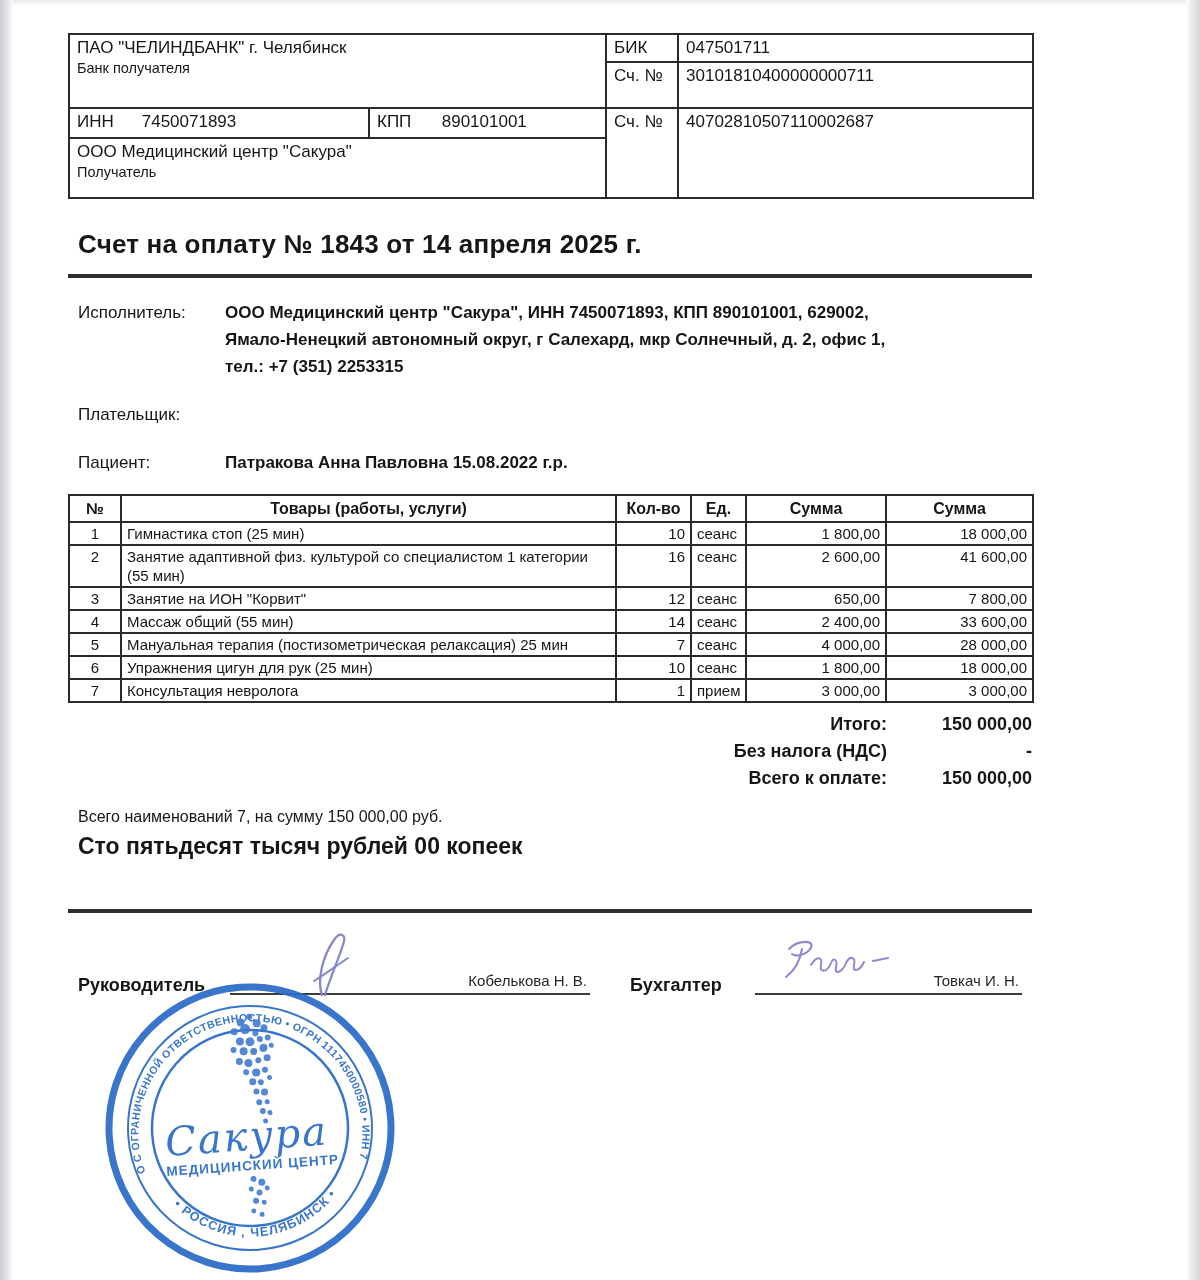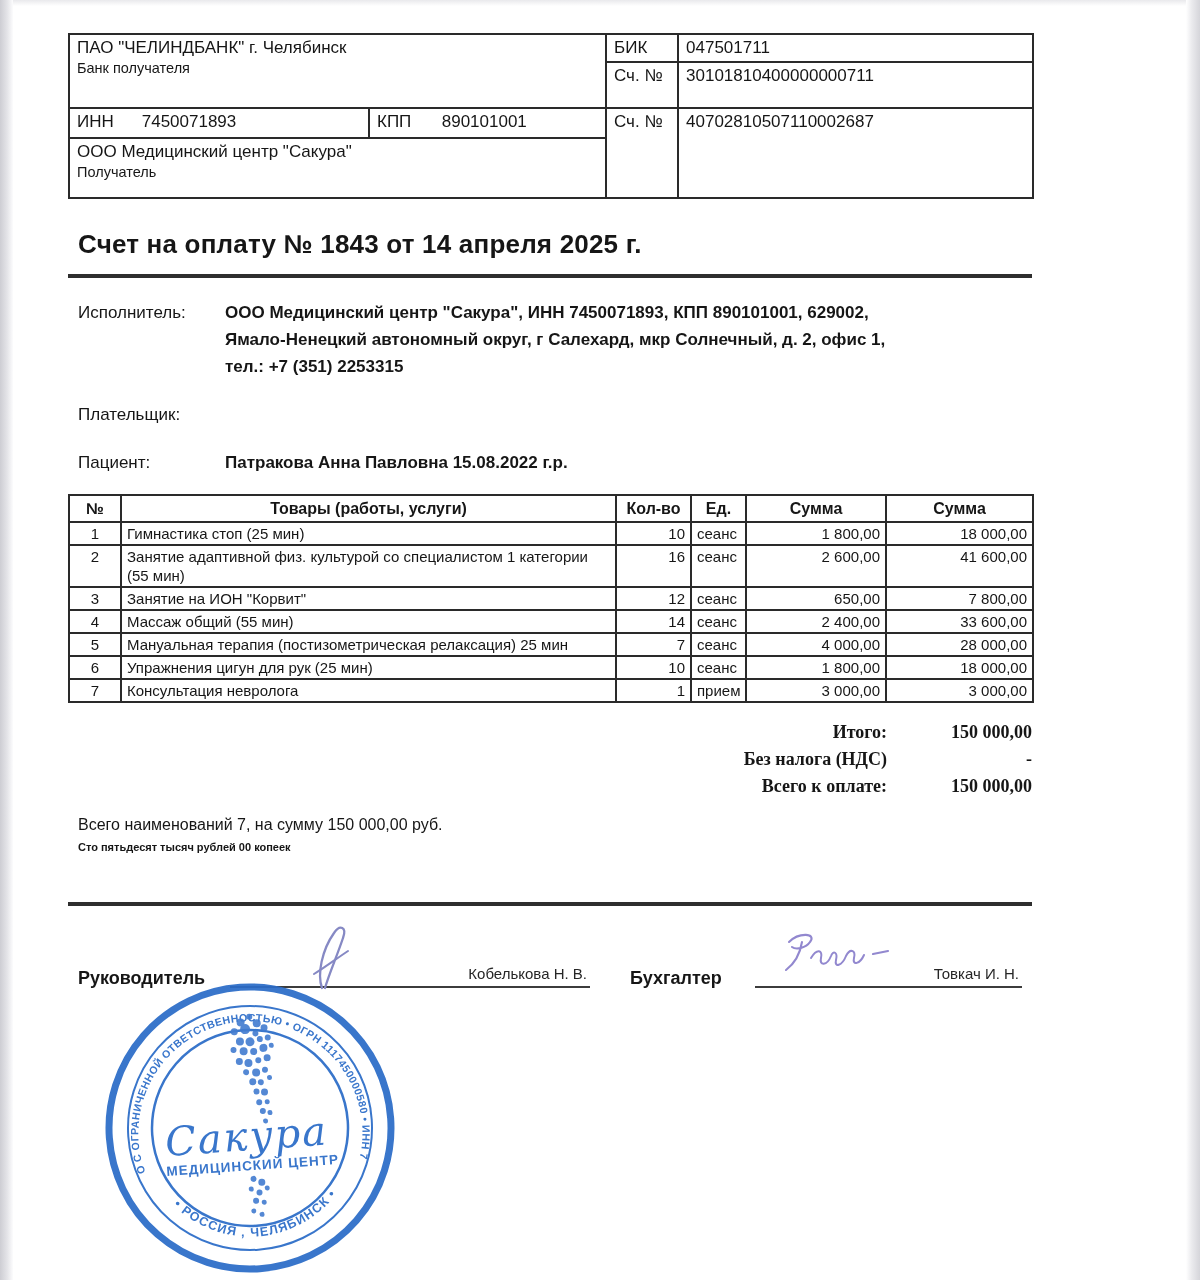--- a/index.html
+++ b/index.html
@@ -33,26 +33,26 @@
   .party-label { width:147px; font-size:17px; line-height:27px; flex:0 0 147px; }
   .party-value { font-size:17px; line-height:27px; font-weight:bold; }
 
   
   table.items { border-collapse:collapse; table-layout:fixed; width:964px; margin-top:18px; }
   table.items td, table.items th { border:2px solid #2a2a2a; font-size:15px; line-height:19px; padding:1px 5px; vertical-align:top; }
   table.items th { font-size:16px; font-weight:bold; text-align:center; padding:3px 4px; }
   td.c { text-align:center; } td.r { text-align:right; } td.l { text-align:left; }
 
   
-  .totals { margin-top:16px;font-family:Liberation Serif, serif; }
+  .totals { margin-top:8px; }
   .tot-row { display:flex; justify-content:flex-end; font-size:18px; font-weight:bold; line-height:27px; }
   .tot-val { width:145px; text-align:right; }
 
   .count-line { margin-top:16px; padding-left:10px; font-size:16px; }
-  .words-line { margin-top:7px;  padding-left:10px; font-size:11px; font-weight:bold; }
+  .words-line { margin-top:7px;  padding-left:10px; font-size:23px; font-weight:bold; }
 
   
   .sig-rule { margin-top:49px; }
   .sig-row { display:flex; align-items:flex-end; margin-top:62px; }
   .sig-label { font-size:18px; font-weight:bold; line-height:20px; }
   .sig-label.dir { width:162px; padding-left:10px; }
   .sig-label.acc { width:125px; margin-left:40px; }
   .sig-line { position:relative; border-bottom:2.5px solid #3c3c3c; height:4px; }
   .sig-line.dir { width:360px;text-align:center; }
   .sig-line.acc { width:267px; }

